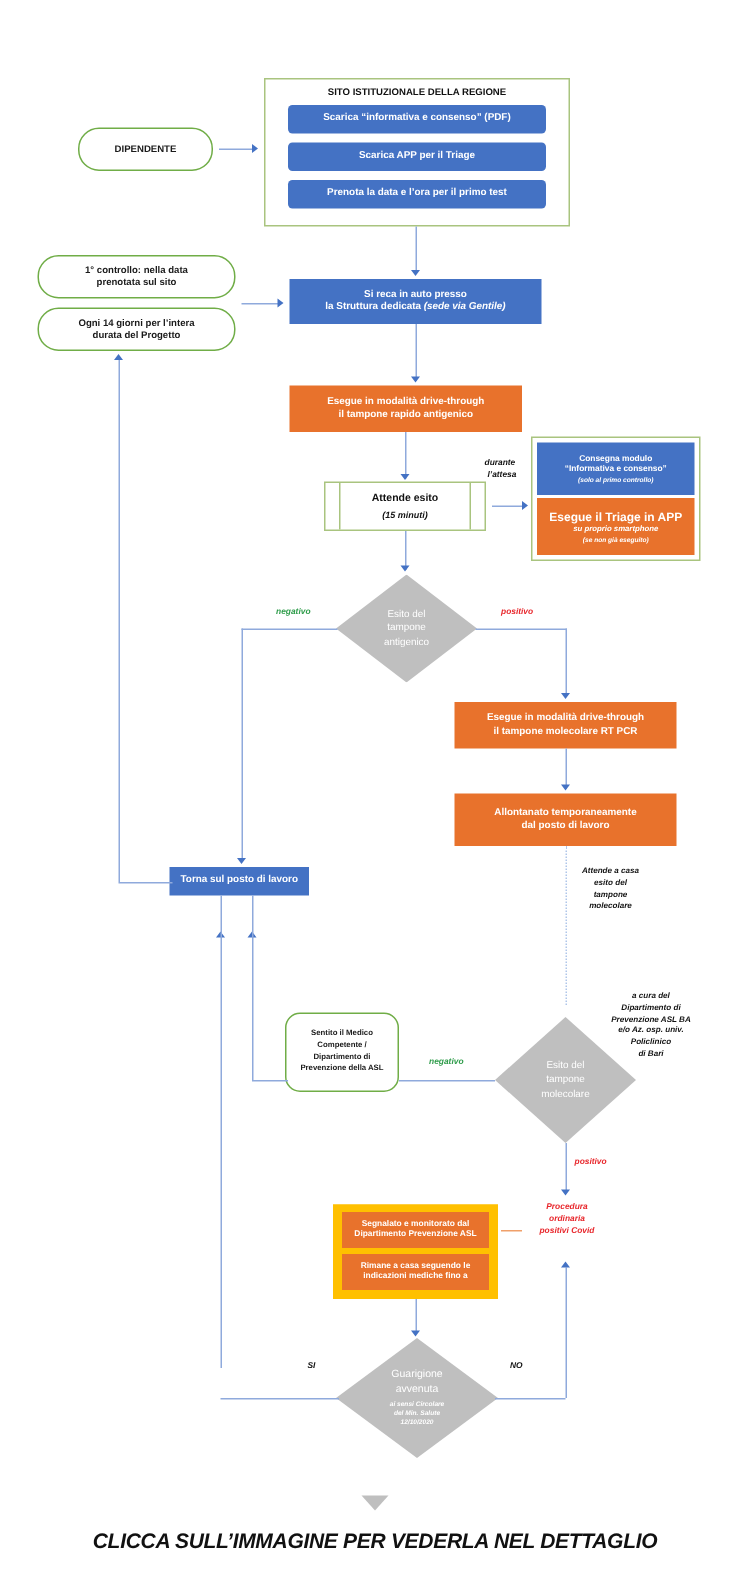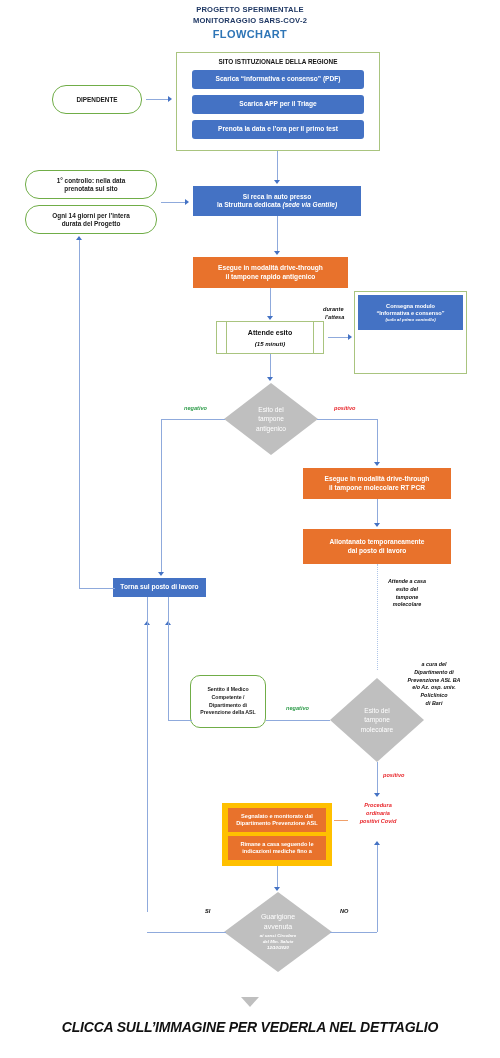--- a/index.html
+++ b/index.html
@@ -107,25 +107,20 @@
   }
   .sub{font-size:5.2px;font-weight:600;font-style:italic;display:block;}
   .sub-sm{font-size:4.4px;font-weight:600;font-style:italic;display:block;}
   .ital{font-style:italic;}
 </style>
 </head>
 <body>
 
 <div id="page">
 
-  <div class="abs title-wrap">
-    <div class="title-l1">PROGETTO SPERIMENTALE</div>
-    <div class="title-l2">MONITORAGGIO SARS-COV-2</div>
-    <div class="title-l3">FLOWCHART</div>
-  </div>
 
   <div class="abs greenbox" style="left:176px;top:52px;width:204px;height:99px;"></div>
   <div class="abs" style="left:176px;top:58px;width:204px;text-align:center;font-size:6.4px;font-weight:bold;color:#111;">SITO ISTITUZIONALE DELLA REGIONE</div>
 
   <div class="abs nd blue blue-r" style="left:192px;top:70px;width:172px;height:19px;">Scarica “informativa e consenso” (PDF)</div>
   <div class="abs nd blue blue-r" style="left:192px;top:95px;width:172px;height:19px;">Scarica APP per il Triage</div>
   <div class="abs nd blue blue-r" style="left:192px;top:120px;width:172px;height:19px;">Prenota la data e l’ora per il primo test</div>
 
   <div class="abs nd greenround" style="left:52px;top:85px;width:90px;height:29px;">DIPENDENTE</div>
 
@@ -175,20 +170,25 @@
   <div class="lbl lbl-dark" style="left:323px;top:306px;">durante</div>
   <div class="lbl lbl-dark" style="left:325px;top:314px;">l’attesa</div>
   <div class="ln-h" style="left:328px;top:337px;width:21px;"></div>
   <div class="ar ar-r" style="left:348px;top:334px;"></div>
 
   <div class="abs greenbox" style="left:354px;top:291px;width:113px;height:83px;"></div>
   <div class="abs nd blue" style="left:358px;top:295px;width:105px;height:35px;flex-direction:column;font-size:5.6px;">
     <div>Consegna modulo</div>
     <div>“Informativa e consenso”</div>
     <div class="sub-sm">(solo al primo controllo)</div>
+  </div>
+  <div class="abs nd orange" style="left:358px;top:332px;width:105px;height:38px;flex-direction:column;">
+    <div style="font-size:8px;font-weight:bold;">Esegue il Triage in APP</div>
+    <div class="sub">su proprio smartphone</div>
+    <div class="sub-sm">(se non già eseguito)</div>
   </div>
 
   <div class="ln-v" style="left:270px;top:354px;height:26px;"></div>
   <div class="ar ar-d" style="left:267px;top:377px;"></div>
 
   <div class="abs diamondwrap" style="left:224px;top:383px;width:94px;height:72px;">
     <div class="diamond-shape"></div>
     <div class="diamond-label">
       <div>Esito del</div>
       <div>tampone</div>

